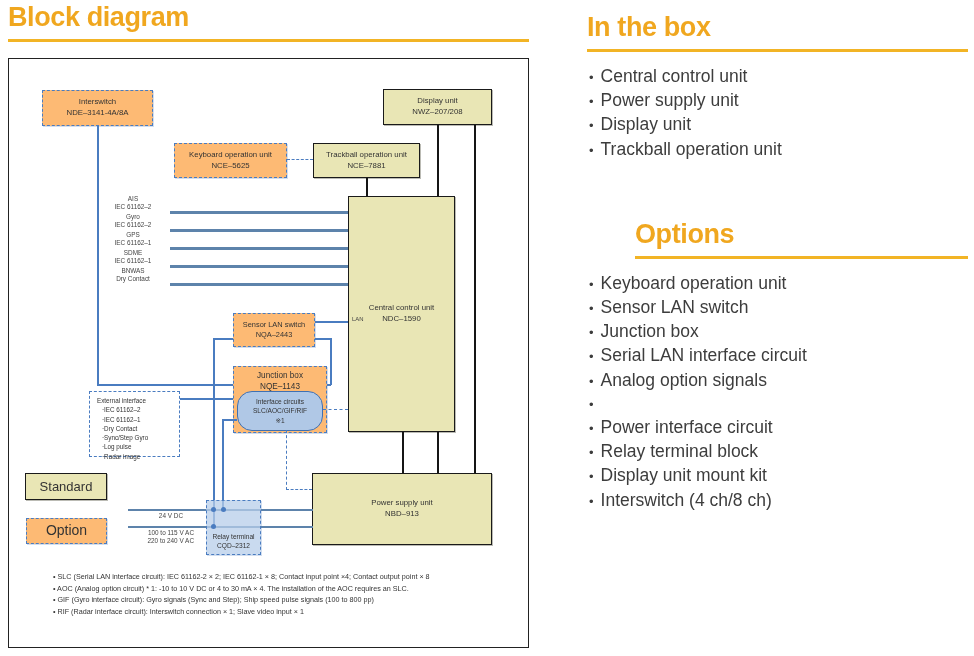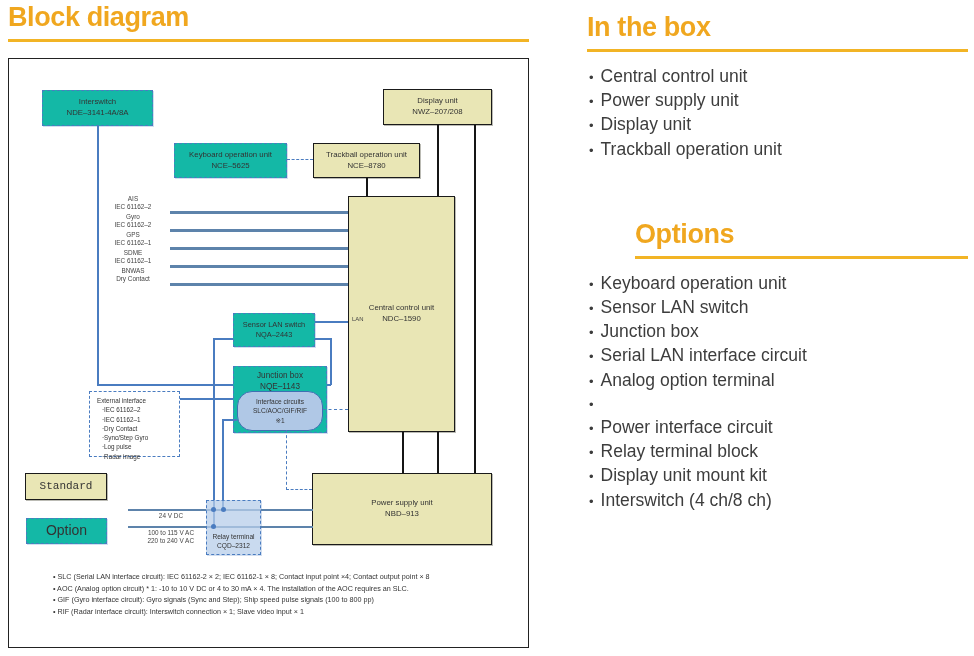--- a/index.html
+++ b/index.html
@@ -16,21 +16,21 @@
   .list .blt{font-size:13px;}
 
   
   #frame{left:8px;top:58px;width:519px;height:588px;border:1.6px solid #222;background:#fff;}
 
   
   .box{position:absolute;display:flex;flex-direction:column;align-items:center;
        justify-content:center;text-align:center;font-size:7.8px;line-height:1.38;
        color:#333;box-sizing:border-box;}
   .std{background:#E9E6B5;border:1.8px solid #1a1a1a;box-shadow:1px 1px 0 rgba(60,60,40,.35);}
-  .opt{background:#14b8a6;border:1.6px dashed #4A7CC0;box-shadow:1px 1px 0 rgba(74,124,192,.25);}
+  .opt{background:#fdba74;border:1.6px dashed #4A7CC0;box-shadow:1px 1px 0 rgba(74,124,192,.25);}
   .round{border-radius:15px;border:1.7px solid #3F70B2;background:#B0C8E6;font-size:6.6px;line-height:1.45;}
   .ext{background:#fff;border:1.6px dashed #4A7CC0;align-items:flex-start;justify-content:flex-start;
        text-align:left;font-size:6.3px;line-height:9.3px;padding:4px 0 0 7px;}
 
   
   .hl{position:absolute;height:1.5px;background:#4A7CC0;}
   .vl{position:absolute;width:1.5px;background:#4A7CC0;}
   .vlk{position:absolute;width:2px;background:#151515;}
   .hdash{position:absolute;height:0;border-top:1.8px dashed #4A7CC0;}
   .vdash{position:absolute;width:0;border-left:1.8px dashed #4A7CC0;}
@@ -59,21 +59,21 @@
   <div>NDE–3141-4A/8A</div>
 </div>
 
 <div class="box opt" style="left:174px;top:143px;width:113px;height:35px;">
   <div>Keyboard operation unit</div>
   <div>NCE–5625</div>
 </div>
 
 <div class="box std" style="left:313px;top:143px;width:107px;height:35px;">
   <div>Trackball operation unit</div>
-  <div>NCE–8780</div>
+  <div>NCE–7881</div>
 </div>
 
 <div class="box std" style="left:383px;top:89px;width:109px;height:36px;">
   <div>Display unit</div>
   <div>NWZ–207/208</div>
 </div>
 
 <div class="box std" style="left:348px;top:196px;width:107px;height:236px;">
   <div>Central control unit</div>
   <div>NDC–1590</div>
@@ -98,21 +98,21 @@
 <div class="box ext" style="left:89px;top:391px;width:91px;height:66px;">
   <div>External interface</div>
   <div style="padding-left:5px;">·IEC 61162–2</div>
   <div style="padding-left:5px;">·IEC 61162–1</div>
   <div style="padding-left:5px;">·Dry Contact</div>
   <div style="padding-left:5px;">·Sync/Step Gyro</div>
   <div style="padding-left:5px;">·Log pulse</div>
   <div style="padding-left:5px;">·Radar image</div>
 </div>
 
-<div class="box std" style="left:25px;top:473px;width:82px;height:27px;font-size:11px;font-family:Liberation Mono, monospace;">
+<div class="box std" style="left:25px;top:473px;width:82px;height:27px;font-size:13px;">
   <div>Standard</div>
 </div>
 <div class="box opt" style="left:26px;top:518px;width:81px;height:26px;font-size:14px;">
   <div>Option</div>
 </div>
 
 <div class="box std" style="left:312px;top:473px;width:180px;height:72px;">
   <div>Power supply unit</div>
   <div>NBD–913</div>
 </div>
@@ -226,21 +226,21 @@
     <li>
         <span class="blt">•</span>
         <span>Junction box</span>
       </li>
     <li>
         <span class="blt">•</span>
         <span>Serial LAN interface circuit</span>
       </li>
     <li>
         <span class="blt">•</span>
-        <span>Analog option terminal</span>
+        <span>Analog option signals</span>
       </li>
     <li>
         <span class="blt">•</span>
       </li>
     <li>
         <span class="blt">•</span>
         <span>Power interface circuit</span>
       </li>
     <li>
         <span class="blt">•</span>

